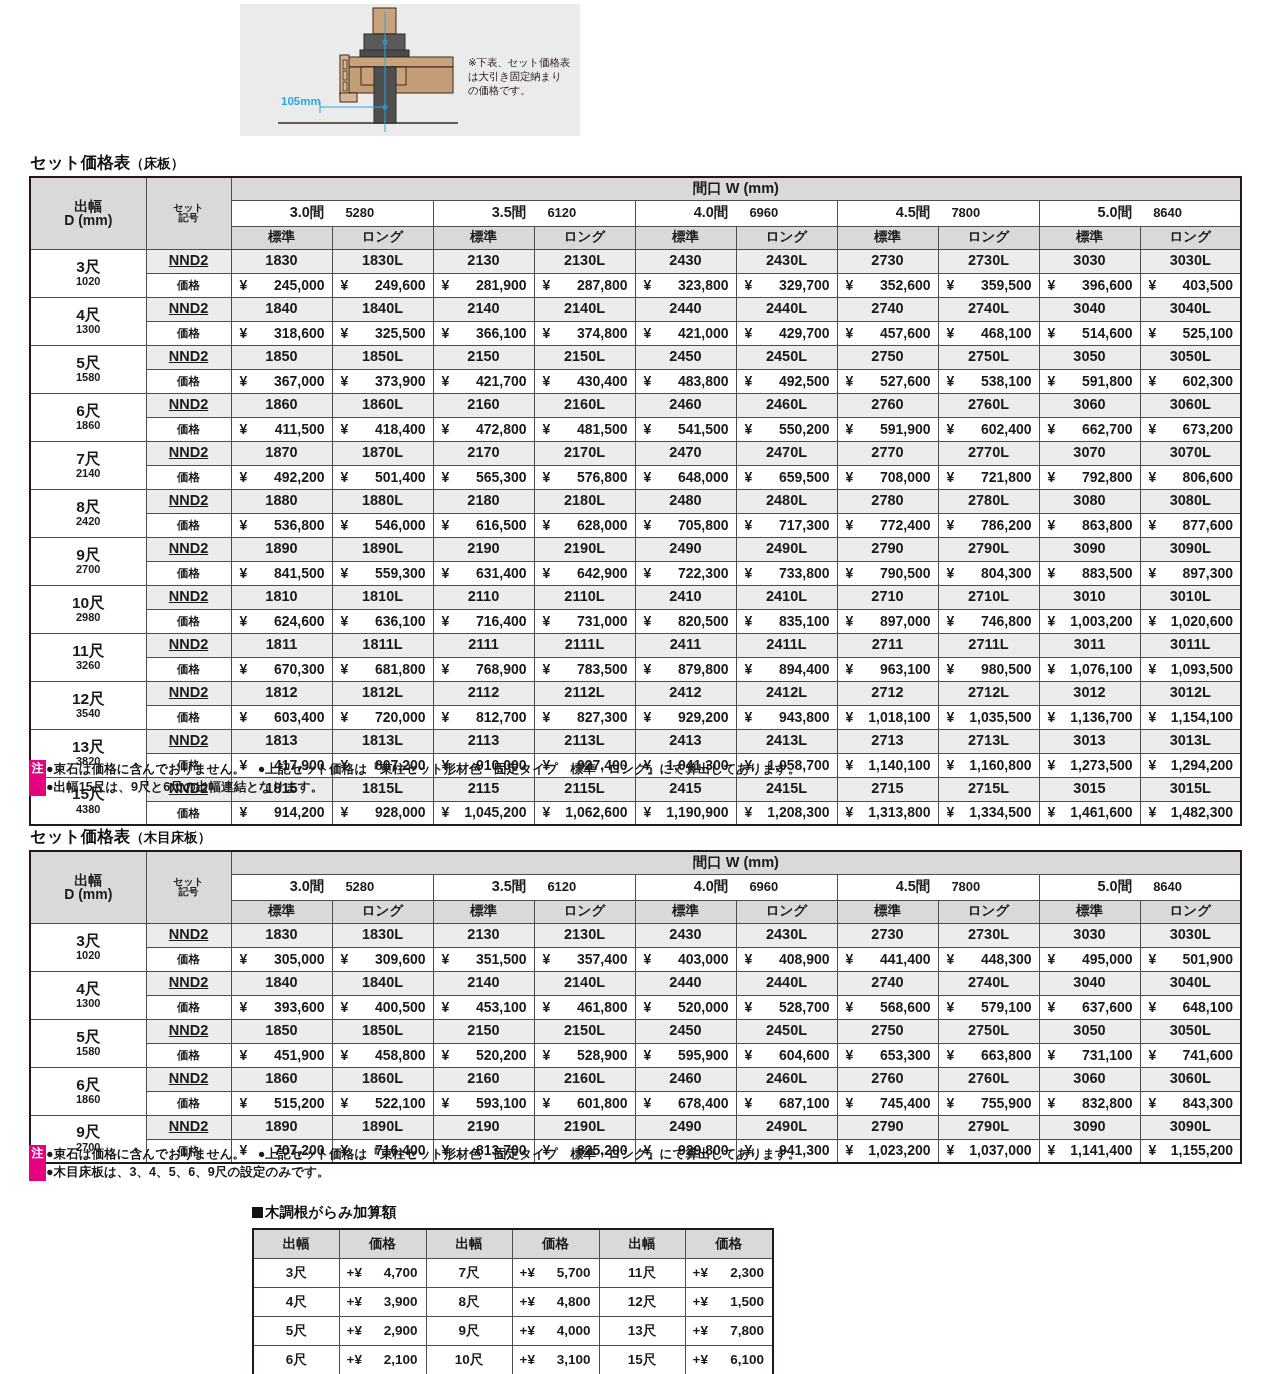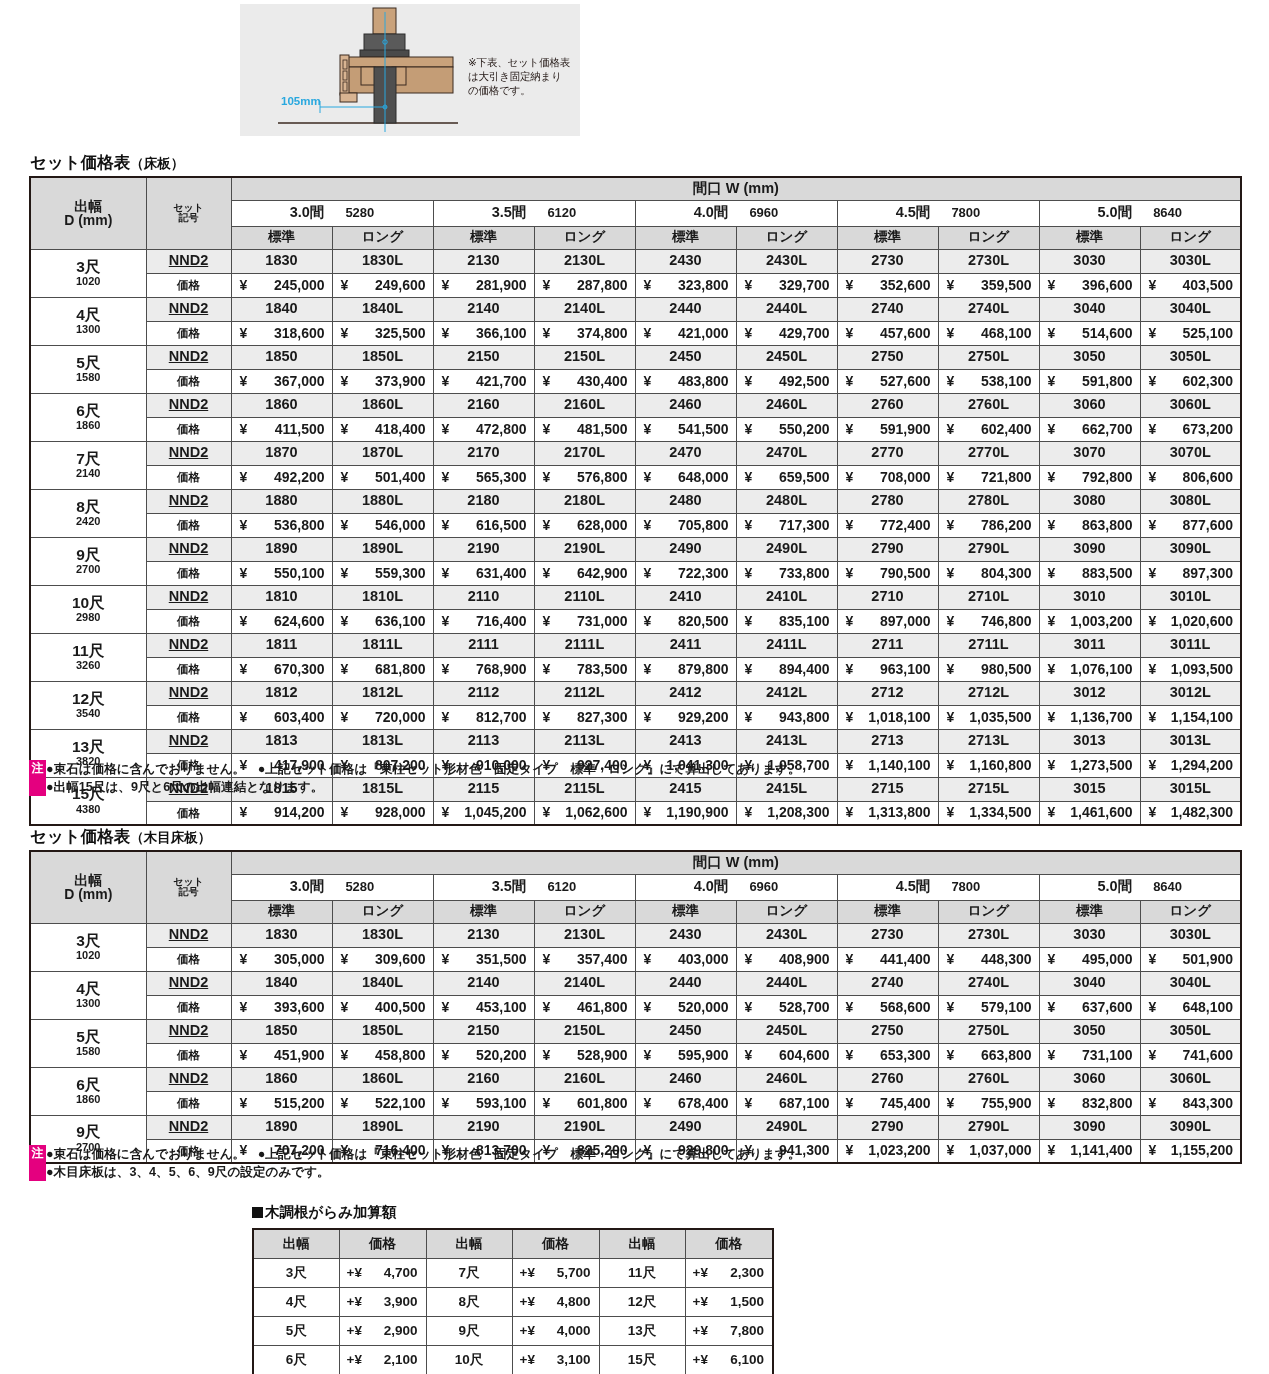--- a/index.html
+++ b/index.html
@@ -664,21 +664,21 @@
         <td class="row-gray model">2790</td>
         <td class="row-gray model">2790L</td>
         <td class="row-gray model">3090</td>
         <td class="row-gray model">3090L</td>
       </tr>
       <tr style="height: 24px;">
         <td class="row-white kakaku-cell">価格</td>
         <td class="row-white">
           <span class="price">
             <span class="y">¥</span>
-            <span>550,100</span>
+            <span>841,500</span>
           </span>
         </td>
         <td class="row-white">
           <span class="price">
             <span class="y">¥</span>
             <span>559,300</span>
           </span>
         </td>
         <td class="row-white">
           <span class="price">

